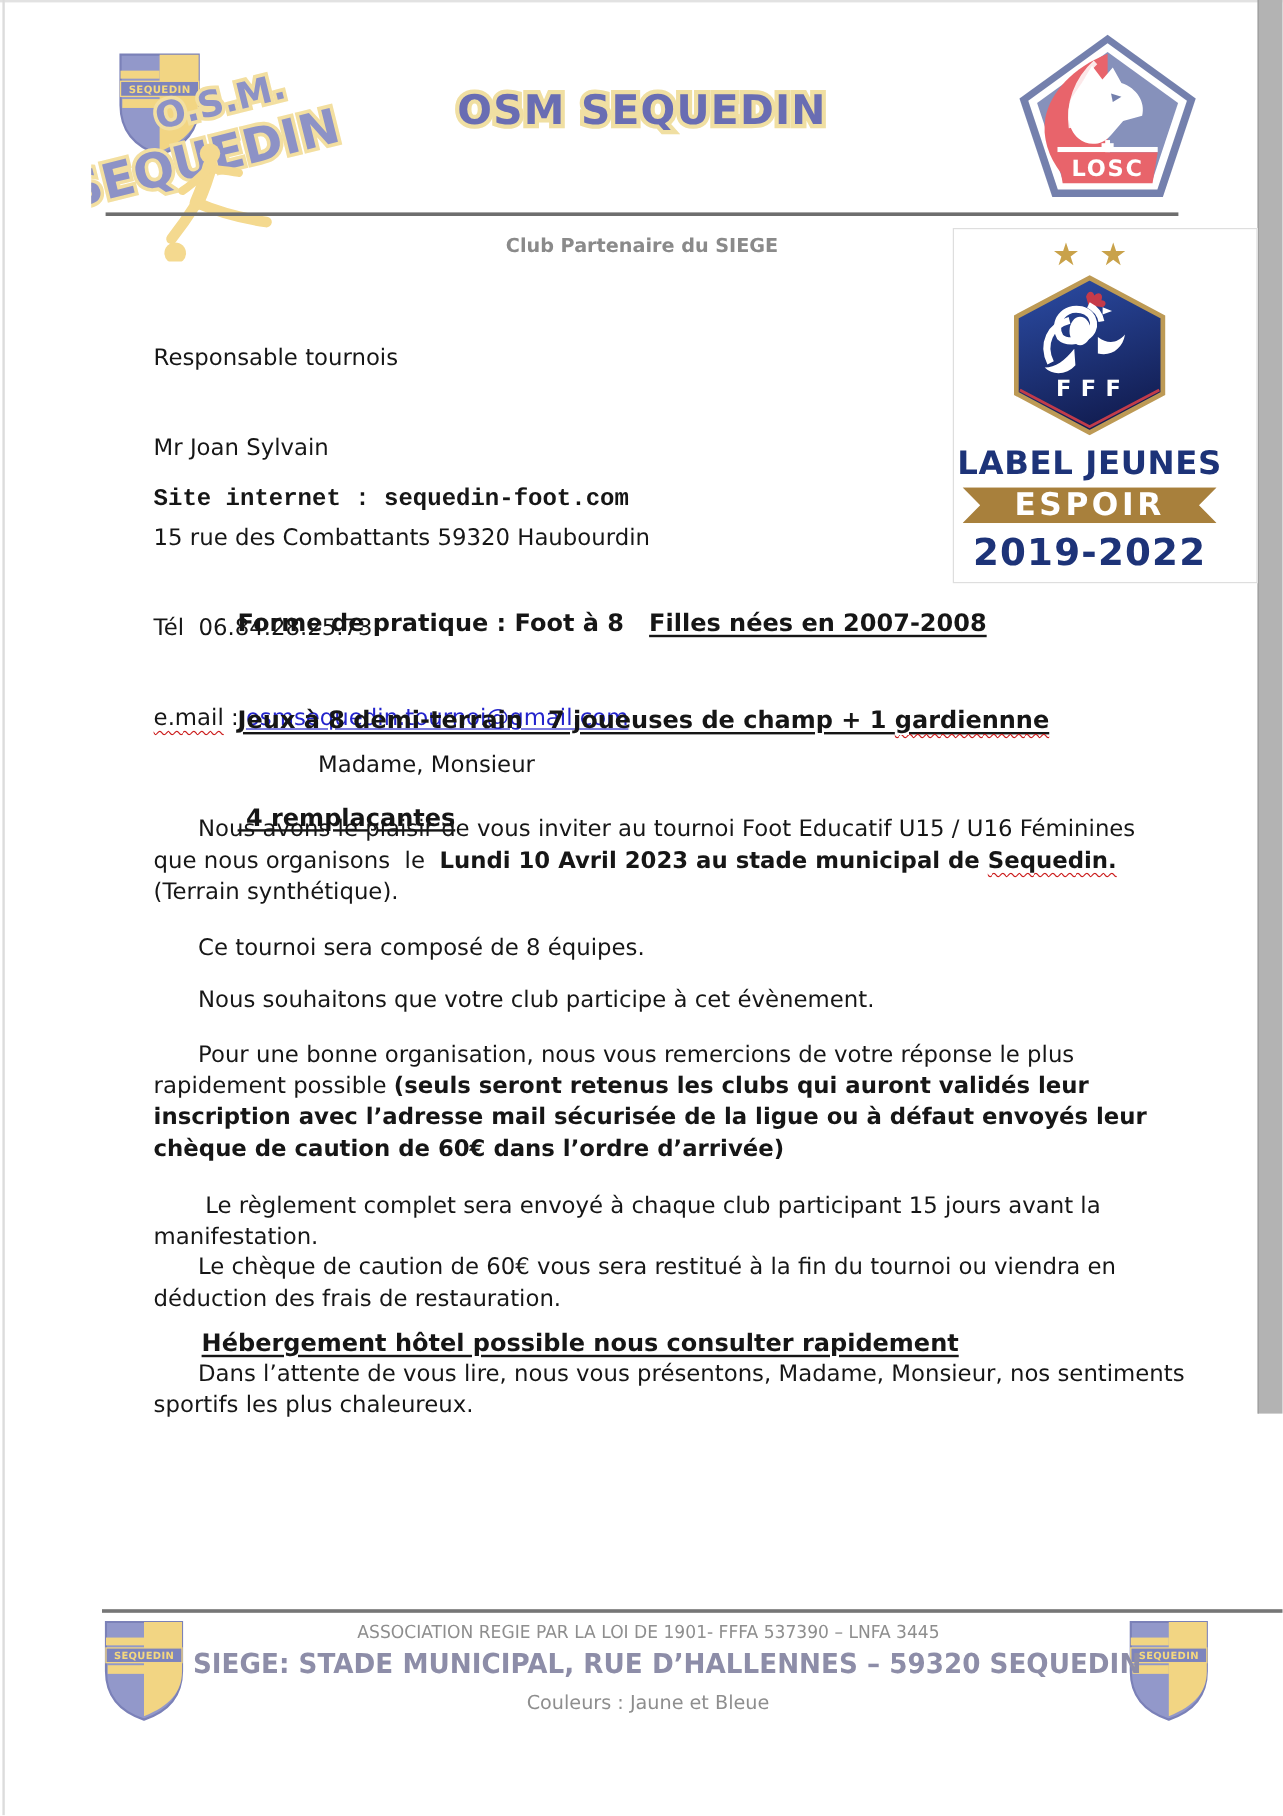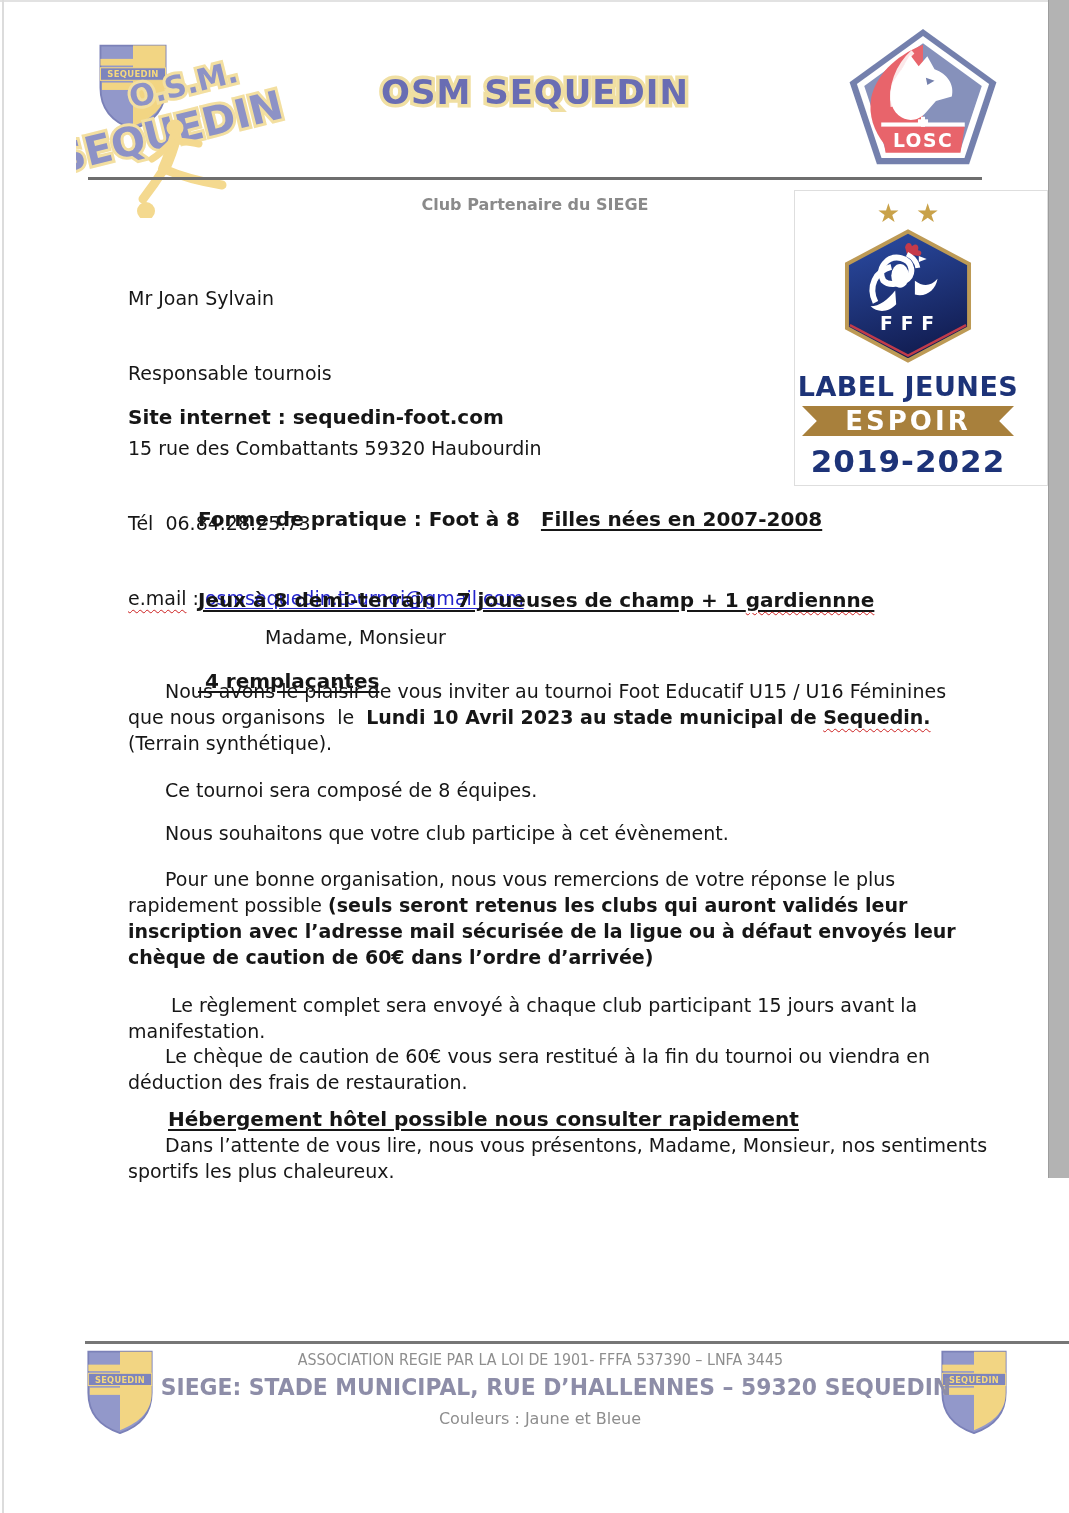--- a/index.html
+++ b/index.html
@@ -39,21 +39,21 @@
   .espoir-ribbon span{color:#fff;font-weight:bold;font-size:26px;letter-spacing:3px;}
   .years{margin-top:7px;font-size:31px;font-weight:bold;letter-spacing:1px;color:var(--navy,#1d3378);}
 
   
   .abs{position:absolute;left:128px;white-space:pre;}
   .t{font-size:19px;line-height:25px;}
   .contact{top:236px;}
   .squiggle{text-decoration:underline wavy var(--squiggle-red,#cc1f1f);
         text-decoration-thickness:1px;text-underline-offset:4px;}
   a.mail{color:var(--link-blue,#2323cc);text-decoration:underline;text-underline-offset:3px;}
-  .site{top:404px;font-size:20px;font-weight:bold;line-height:26px;}
+  .site{top:404px;font-size:20px;font-weight:bold;line-height:26px;font-family:Liberation Mono, monospace;}
   .objet{top:452px;font-size:20px;line-height:27px;}
   .objet .cont{padding-left:70px;}
   .b{font-weight:bold;}
   .u{text-decoration:underline;text-decoration-thickness:2px;text-underline-offset:3px;}
   .para{font-size:19px;line-height:26px;width:905px;}
   .salutation{top:624px;left:265px;}
   .p1{top:678px;text-indent:37px;}
   .p2{top:777px;text-indent:37px;}
   .p3{top:820px;text-indent:37px;}
   .p4{top:866px;text-indent:37px;}
@@ -158,22 +158,22 @@
       <text x="68" y="102" text-anchor="middle" font-family="DejaVu Sans, sans-serif" font-size="19" font-weight="bold" letter-spacing="8" fill="#ffffff">FFF</text>
     </svg>
     <div class="label-jeunes">LABEL JEUNES</div>
     <div class="espoir-ribbon">
       <span>ESPOIR</span>
     </div>
     <div class="years">2019-2022</div>
   </div>
 
   <div class="abs contact t">
+    <div>Responsable tournois</div>
     <div>Mr Joan Sylvain</div>
-    <div>Responsable tournois</div>
     <div>15 rue des Combattants 59320 Haubourdin</div>
     <div>Tél  06.84.28.25.73</div>
     <div><span class="squiggle">e.mail</span><span> : </span><a class="mail" href="#">osmsequedin.tournoi@gmail.com</a></div>
   </div>
 
   <div class="abs site">Site internet : sequedin-foot.com</div>
 
   <div class="abs objet">
     <div class="cont"><span class="b">Forme de pratique : Foot à 8</span><span class="b">   </span><span class="b u">Filles nées en 2007-2008</span></div>
     <div class="cont"><span class="b u">Jeux à 8 demi-terrain   7 joueuses de champ + 1 </span><span class="b u"><span class="squiggle">gardiennne</span></span></div>

